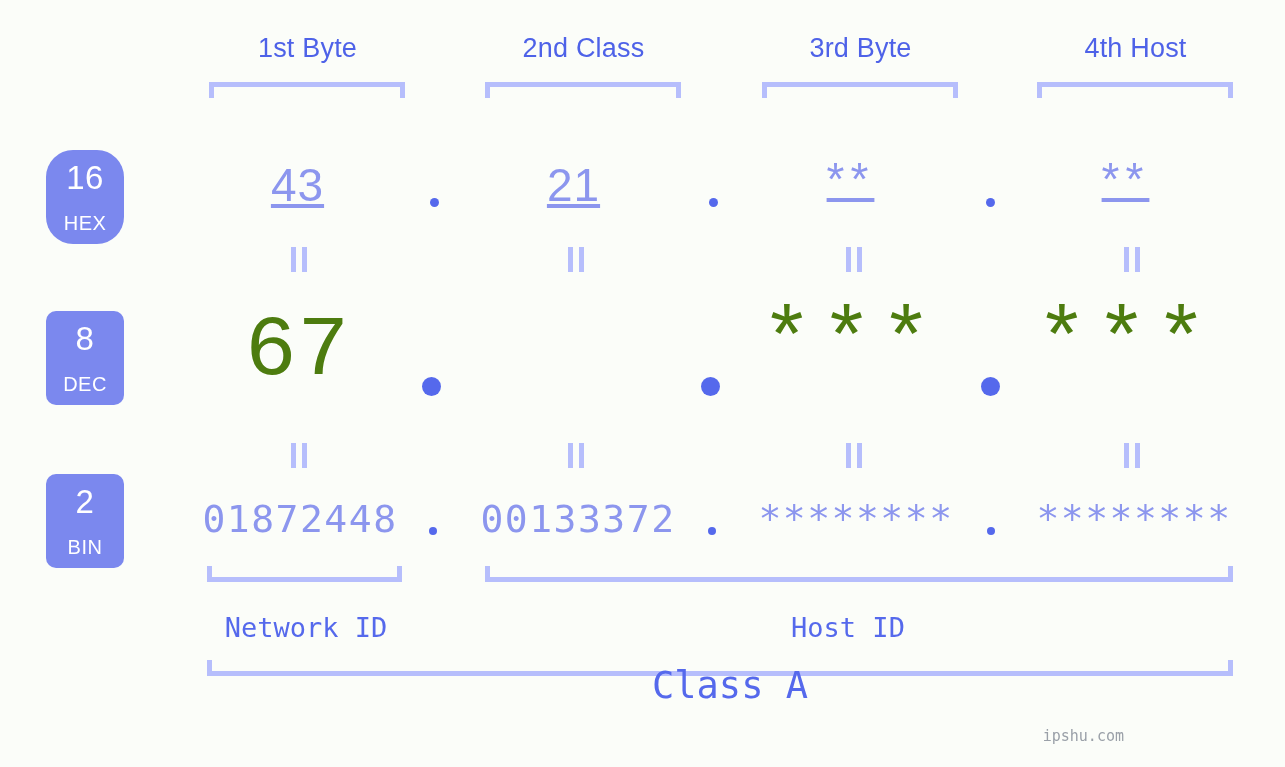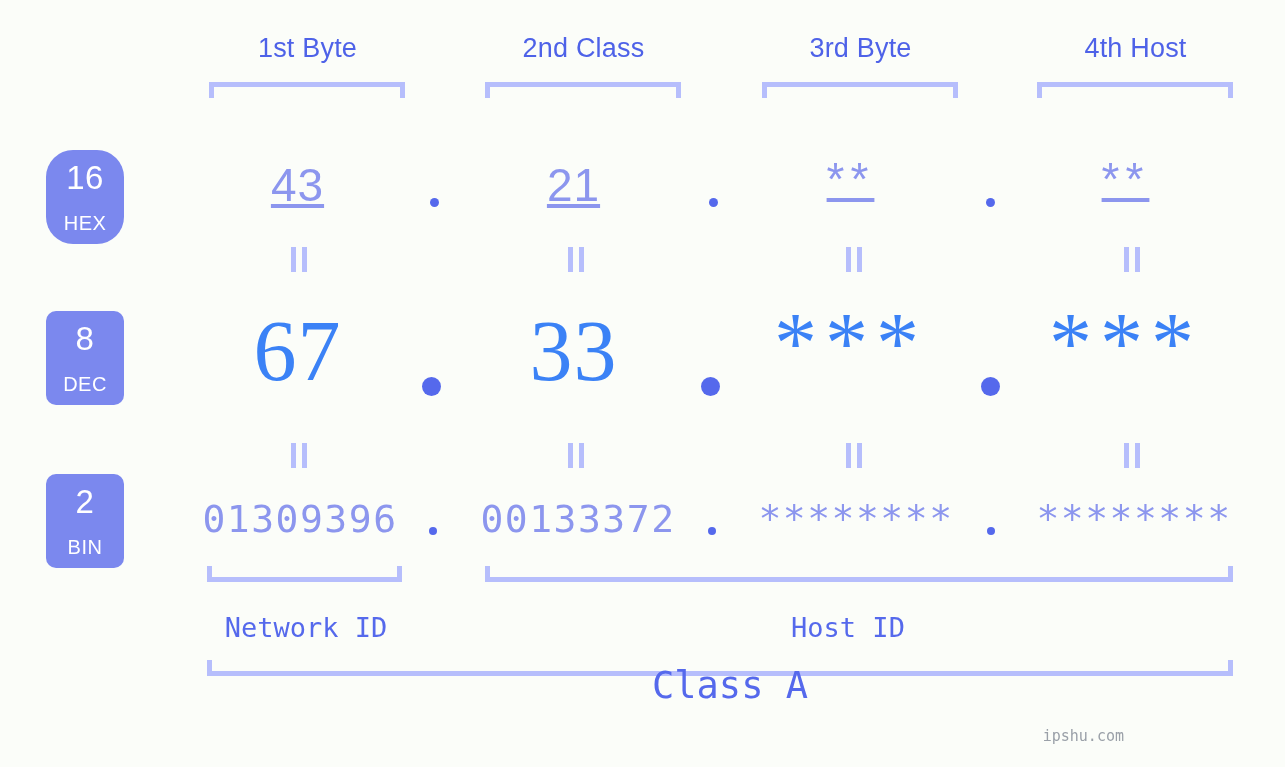--- a/index.html
+++ b/index.html
@@ -92,22 +92,22 @@
     letter-spacing: 1px;
     text-decoration: underline;
   }
   .hex-val.stars {
     font-size: 46px;
     letter-spacing: 6px;
   }
 
   .dec-val {
     font-size: 86px;
-    color: #3b82f6;
-    font-family: Liberation Serif, serif;
+    color: #4d7c0f;
+    font-family: Liberation Mono, monospace;
     letter-spacing: 1px;
     line-height: 1;
   }
   .dec-val.stars {
     letter-spacing: 8px;
   }
 
   .bin-val {
     font-size: 38px;
     color: #8c96ee;
@@ -215,21 +215,20 @@
     <span class="a"></span>
       <span class="b"></span>
   </div>
 
   <div class="badge" style="top:311px;">
     <span class="num">8</span>
     <span class="abbr">DEC</span>
   </div>
 
   <div class="cell dec-val" style="left:195px; top:308px; width:205px;">67</div>
-  <div class="cell dec-val" style="left:471px; top:308px; width:205px;">33</div>
   <div class="cell dec-val stars" style="left:748px; top:300px; width:205px;">***</div>
   <div class="cell dec-val stars" style="left:1023px; top:300px; width:205px;">***</div>
 
   <div class="dot dot-dec" style="left:422px; top:377px;"></div>
   <div class="dot dot-dec" style="left:701px; top:377px;"></div>
   <div class="dot dot-dec" style="left:981px; top:377px;"></div>
 
   <div class="eq" style="left:291px; top:443px;">
     <span class="a"></span>
       <span class="b"></span>
@@ -245,21 +244,21 @@
   <div class="eq" style="left:1124px; top:443px;">
     <span class="a"></span>
       <span class="b"></span>
   </div>
 
   <div class="badge" style="top:474px;">
     <span class="num">2</span>
     <span class="abbr">BIN</span>
   </div>
 
-  <div class="cell bin-val" style="left:195px; top:500px; width:210px;">01309396</div>
+  <div class="cell bin-val" style="left:195px; top:500px; width:210px;">01872448</div>
   <div class="cell bin-val" style="left:473px; top:500px; width:210px;">00133372</div>
   <div class="cell bin-val" style="left:751px; top:500px; width:210px;">********</div>
   <div class="cell bin-val" style="left:1029px; top:500px; width:210px;">********</div>
 
   <div class="dot dot-bin" style="left:429px; top:527px;"></div>
   <div class="dot dot-bin" style="left:708px; top:527px;"></div>
   <div class="dot dot-bin" style="left:987px; top:527px;"></div>
 
   <div class="bracket-bottom" style="left:207px; top:566px; width:195px;"></div>
   <div class="bracket-bottom" style="left:485px; top:566px; width:748px;"></div>

